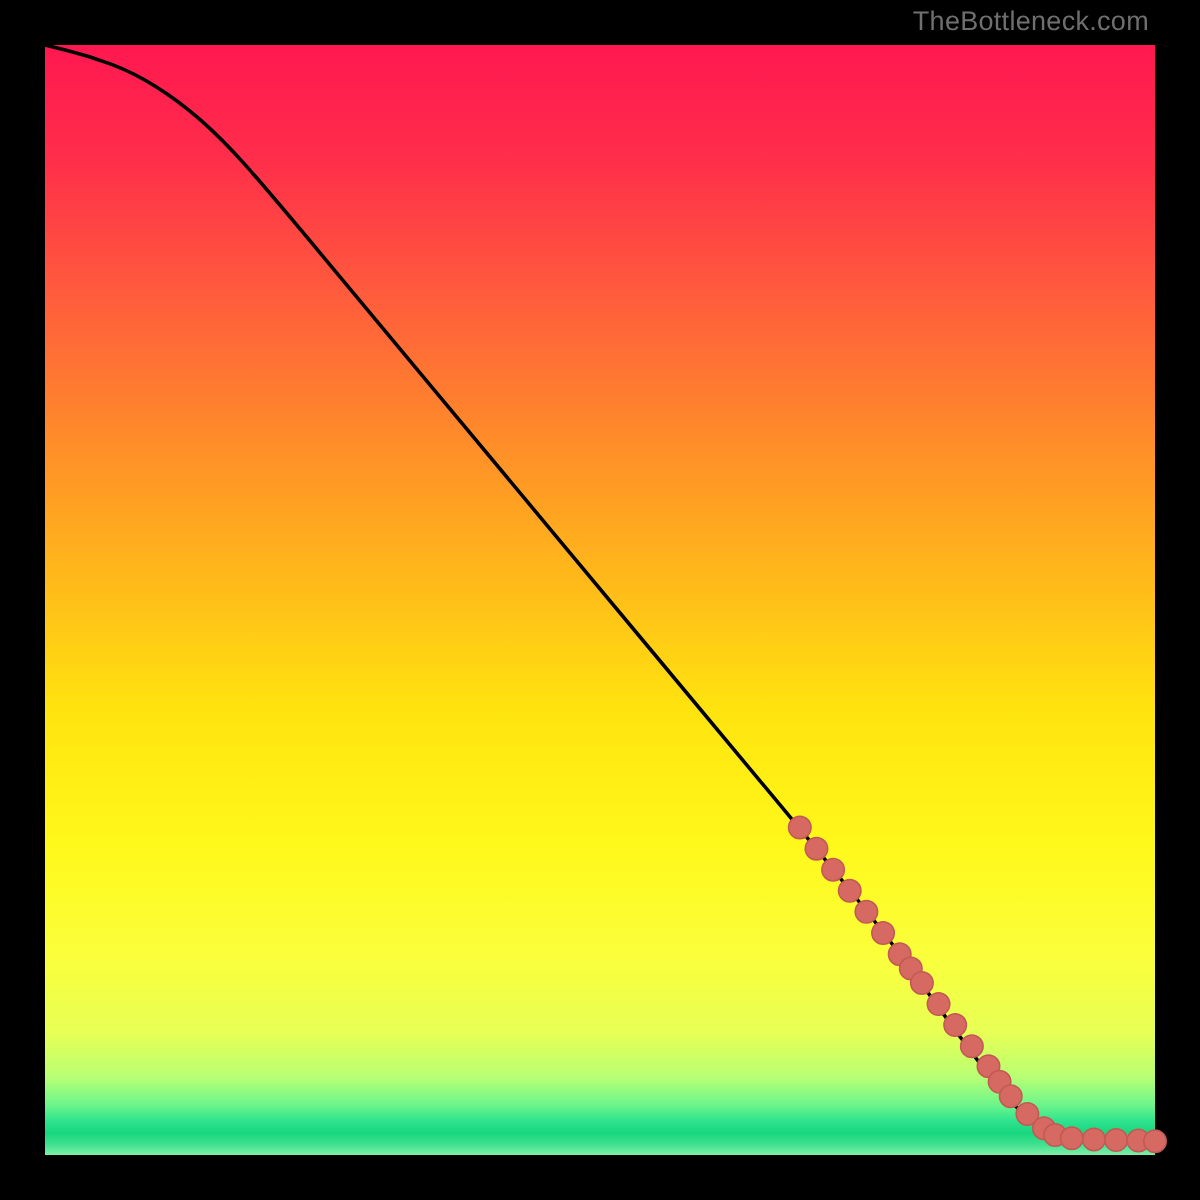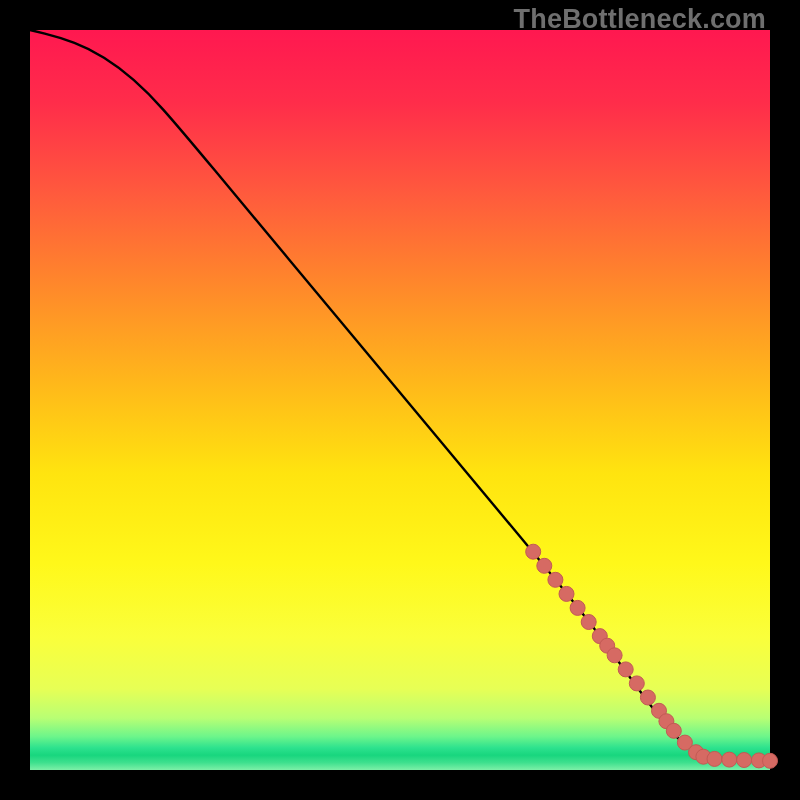--- a/index.html
+++ b/index.html
@@ -42,22 +42,22 @@
       #2de28e 97%,
       #18d67e 98%,
       #3ee08e 99%,
       #7df0a8 100%
     );
   }
   .watermark {
     position: absolute;
     top: 4px;
     right: 34px;
-    font-size: 27px;
-    font-weight: 700;
+    font-size: 18px;
+    font-weight: 400;
     color: #6f6f6f;
     letter-spacing: 0.2px;
     user-select: none;
   }
   svg.curve {
     position: absolute;
     left: 30px;
     top: 30px;
     width: 740px;
     height: 740px;

